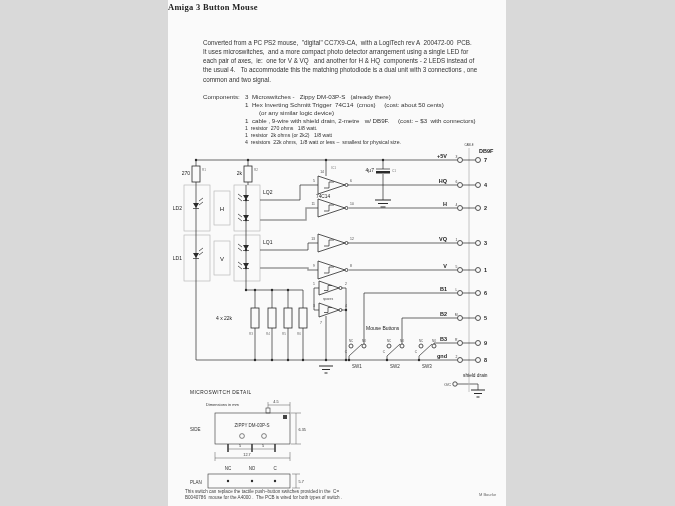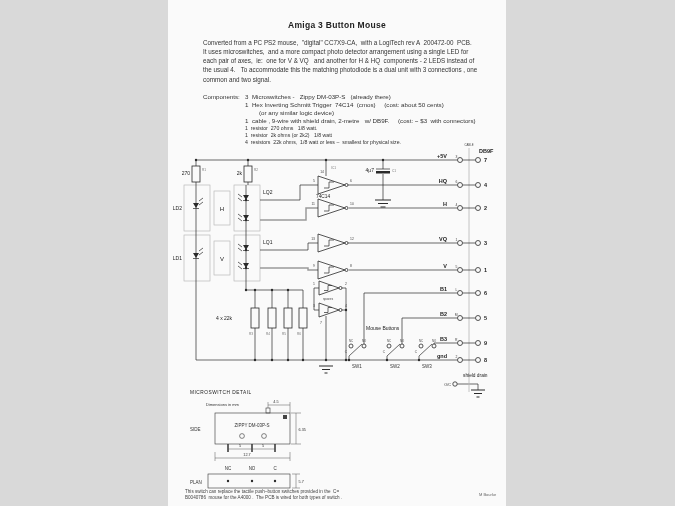--- a/index.html
+++ b/index.html
@@ -2,21 +2,21 @@
 <html style="--bg: #d9d9d9; --page: #fafafa; --ink: #222222; --wire: #2a2a2a; --wire_gray: #9a9a9a; --box: #b0b0b0;"><head>
 <meta charset="utf-8">
 <style>
   html,body{margin:0;padding:0;}
   body{
     width:675px;height:506px;position:relative;overflow:hidden;
     background:var(--bg,#d9d9d9);
     font-family:"Liberation Sans",sans-serif;color:var(--ink,#222);
   }
   .page{position:absolute;left:168px;top:0;width:338px;height:506px;background:var(--page,#fafafa);}
-  .title{position:absolute;top:20px;left:0;width:100%;text-align:center;font-size:8.5px;font-weight:bold;letter-spacing:.3px;}
+  .title{position:absolute;top:2px;left:0;width:100%;text-align:left;font-size:8.5px;font-weight:bold;letter-spacing:.3px;font-family:Liberation Serif, serif;}
   .intro{position:absolute;top:38px;left:35px;width:300px;font-size:6.3px;line-height:1.45;color:#333;white-space:pre-wrap;}
   .components{position:absolute;top:93px;left:35px;width:300px;font-size:6.2px;color:#333;}
   .comp-label{position:absolute;left:0;top:0;white-space:pre;}
   .comp-lines{margin-left:42px;}
   .comp-line{line-height:1.3;white-space:pre-wrap;}
   .comp-line.small{font-size:5.2px;line-height:1.28;}
   .comp-line.indent{padding-left:14px;}
   svg.schematic{position:absolute;left:0;top:140px;}
   svg text{fill:#222;}
   .lbl{font-size:5px;}

